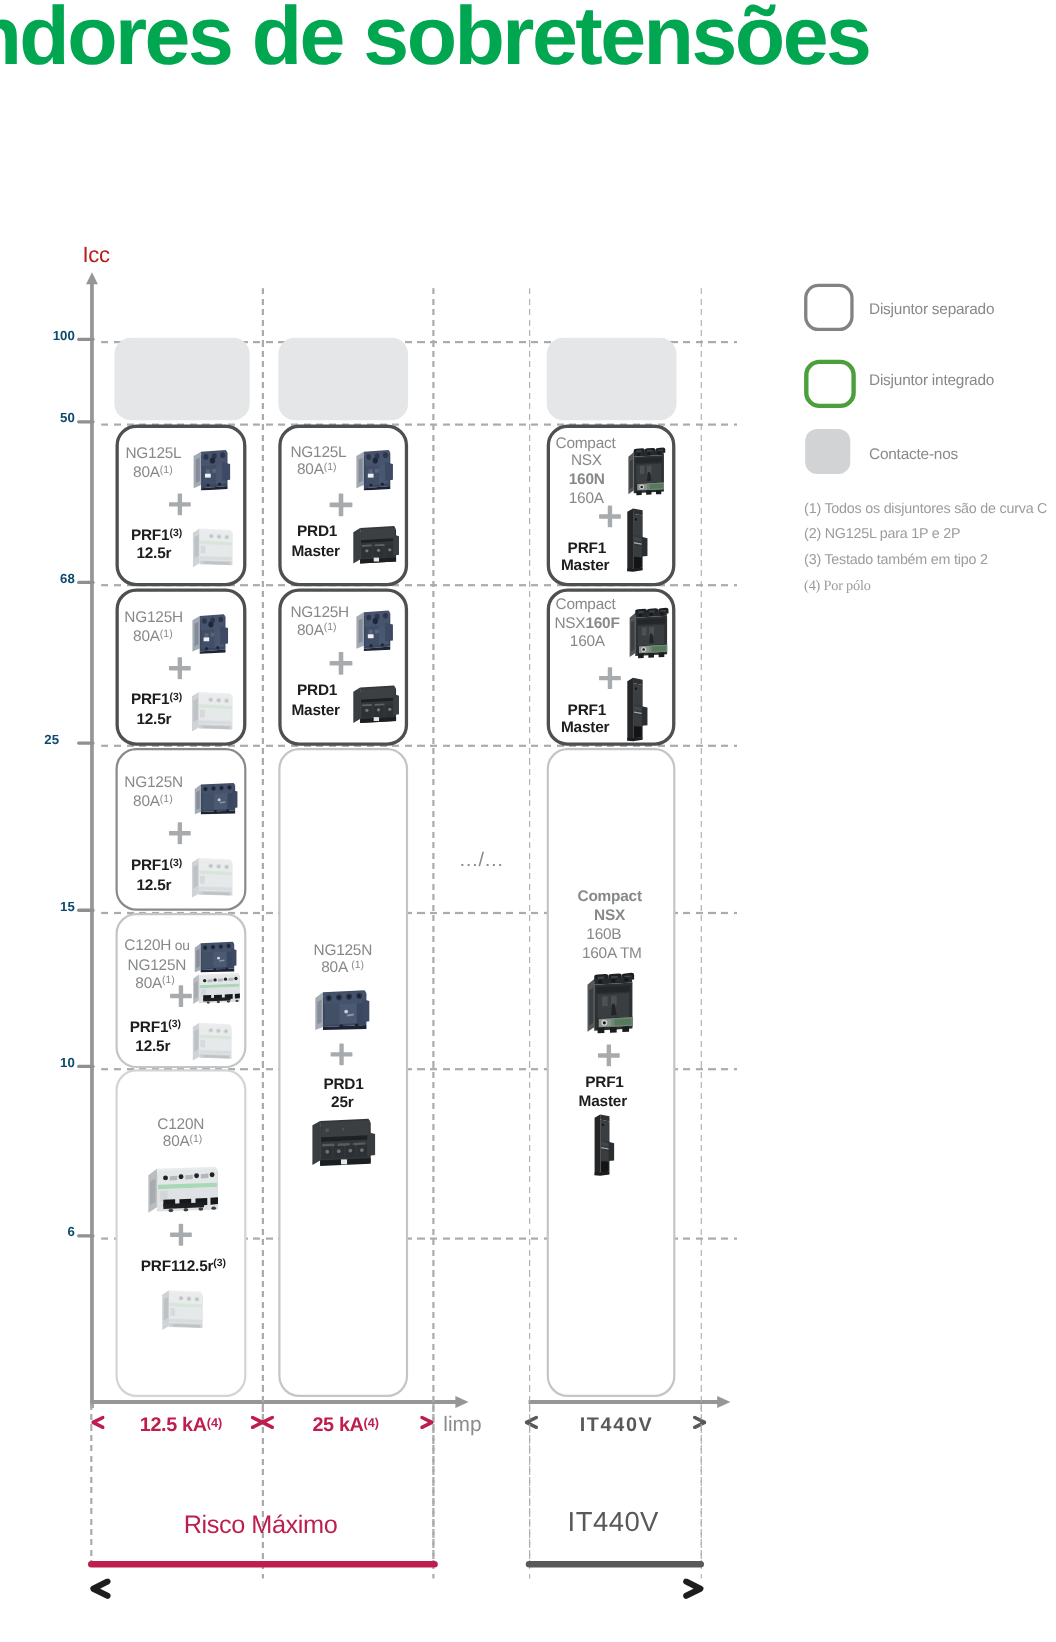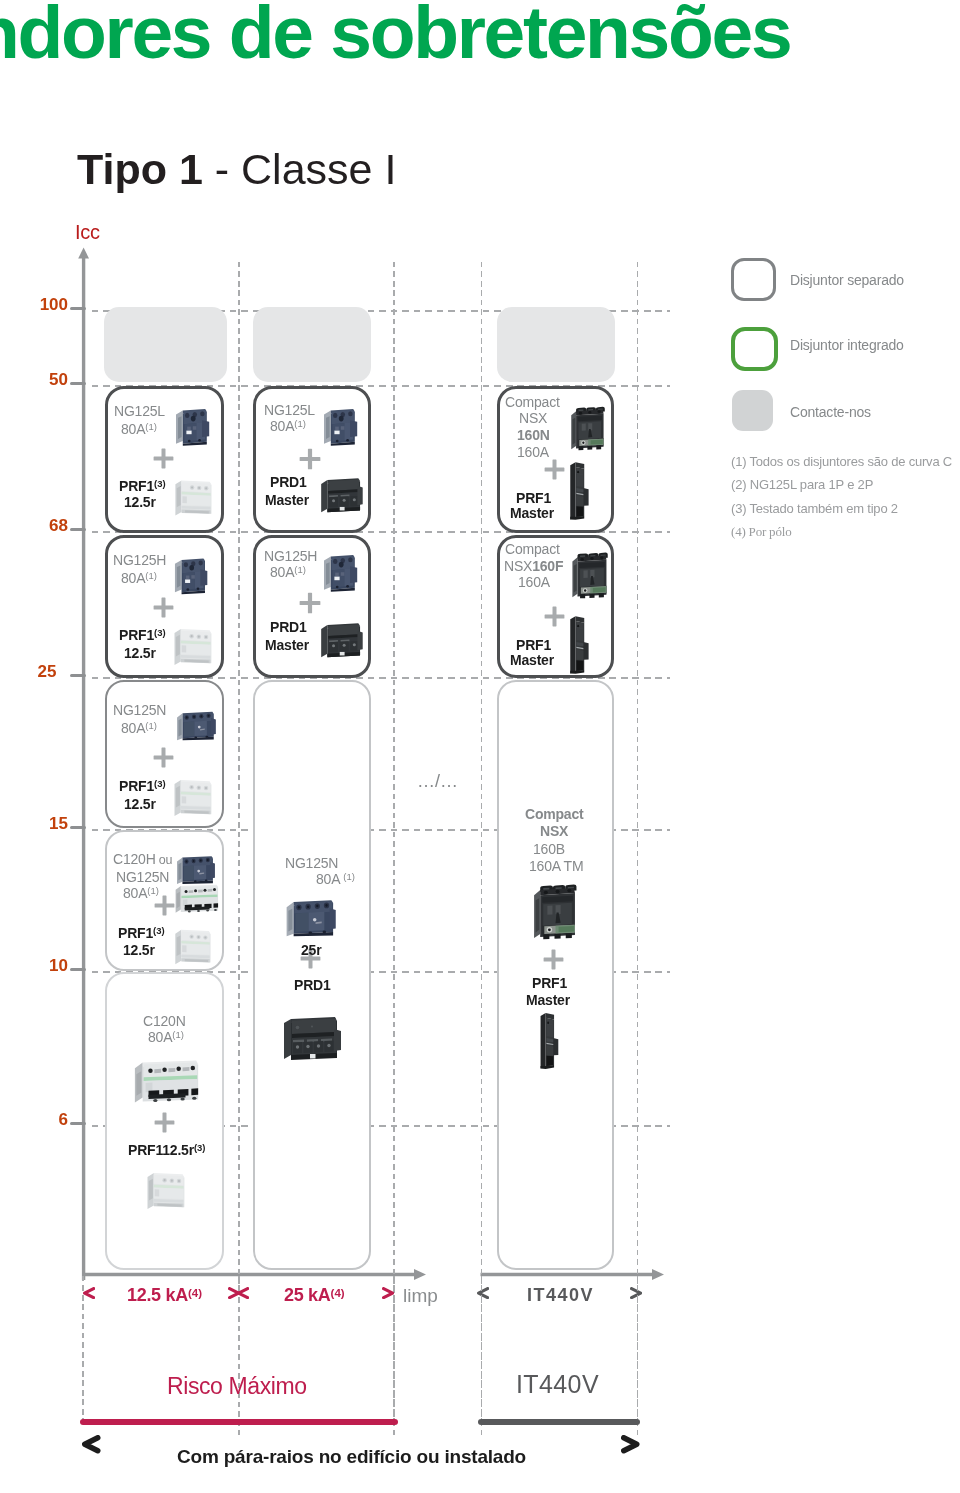--- a/index.html
+++ b/index.html
@@ -10,21 +10,21 @@
 
   
   #doc-title{left:-26px;top:-10px;font-size:75px;font-weight:700;color:#00A650;
              letter-spacing:-2.3px;white-space:nowrap;line-height:84px;}
   #doc-subtitle{left:77px;top:145px;font-size:43px;color:#231f20;white-space:nowrap;
                 letter-spacing:0px;line-height:48px;}
   #doc-subtitle b{font-weight:700;}
 
   
   #icc-label{left:75px;top:222px;color:#b91c1c;font-size:20px;letter-spacing:-0.3px;line-height:21px;}
-  .ytick{position:absolute;color:#c2410c;font-size:17px;font-weight:700;
+  .ytick{position:absolute;color:#0c4a6e;font-size:12px;font-weight:700;
          text-align:right;letter-spacing:0px;line-height:20px;}
   .tickmark{position:absolute;height:3.6px;background:#8e9092;border-radius:2px;}
   .hdash{position:absolute;height:1.5px;
     background:repeating-linear-gradient(to right,#a9abad 0 6.5px,transparent 6.5px 11.5px);}
   .vdash{position:absolute;width:1.5px;
     background:repeating-linear-gradient(to bottom,#a9abad 0 5.5px,transparent 5.5px 9.5px);}
 
   
   .cell{position:absolute;border-radius:19px;box-sizing:border-box;background:#fff;}
   .graybox{position:absolute;background:#e5e6e7;border-radius:15px;}
@@ -44,21 +44,20 @@
   .band-lbl{position:absolute;font-size:18px;font-weight:700;white-space:nowrap;letter-spacing:-0.3px;}
   .bigband{position:absolute;font-size:23px;white-space:nowrap;letter-spacing:-0.4px;}
   .cap{position:absolute;font-size:17px;font-weight:700;color:#1d1d1d;white-space:nowrap;letter-spacing:-0.4px;}
 </style>
 </head>
 <body>
 
 <div class="stage" id="stage">
 
   <div class="abs" id="doc-title">ndores de sobretensões</div>
-  <div class="abs" id="doc-subtitle"><b>Tipo 1</b> <span>- Classe I</span></div>
   <div class="abs" id="icc-label">Icc</div>
 
   <svg class="abs" id="axes" width="960" height="1493" style="left:0;top:0;overflow:visible">
 
     <g>
       <path d="M83.6 1280 L83.6 255" stroke="#949698" stroke-width="3.4" fill="none"></path>
       <path d="M83.6 247.5 L78.2 258.5 L89 258.5 Z" fill="#949698"></path>
     </g>
 
     <g>
@@ -493,21 +492,21 @@
       <ellipse cx="34" cy="56" rx="3.4" ry="3.4" fill="#73787b"></ellipse>
       <ellipse cx="58" cy="55" rx="3.4" ry="3.4" fill="#73787b"></ellipse>
       <ellipse cx="81" cy="54" rx="3.4" ry="3.4" fill="#73787b"></ellipse>
       <path d="M88 22 L100 26 L100 64 L88 66 Z" fill="#3a3e41"></path>
       <path d="M20 74 L94 70 L94 78 L20 82 Z" fill="#1c1f21"></path>
       <rect x="48" y="70" width="11" height="8" fill="#e2e5e6"></rect>
     </g>
         </svg></div>
       <div class="cell" style="left:253px;top:680px;width:118px;height:590px;border:2.2px solid #c3c5c7;border-radius:19px;"></div>
       <div class="lbl" style="left:285px;top:855px;">NG125N</div>
-      <div class="lbl" style="left:292px;top:871px;margin-left:24px;">80A <span class="sup">(1)</span></div>
+      <div class="lbl" style="left:292px;top:871px;">80A <span class="sup">(1)</span></div>
       <div style="position:absolute;left:284px;top:891px;line-height:0;"><svg viewBox="0 0 130 92" width="57" height="52">
     <g>
       <path d="M6 24 L22 12 L22 84 L6 90 Z" fill="#a5acb5"></path>
       <path d="M10 32 L19 27 L19 74 L10 79 Z" fill="#868f99"></path>
       <path d="M22 12 L108 8 L112 14 L22 20 Z" fill="#424f67"></path>
       <path d="M22 20 L112 14 L112 80 L22 84 Z" fill="#3a4760"></path>
       <path d="M22 84 L112 80 L112 88 L22 90 Z" fill="#1d2435"></path>
       <path d="M24 16 L110 11 L110 34 L24 38 Z" fill="#45526b"></path>
       <ellipse cx="34" cy="24" rx="6" ry="6.5" fill="#2a3246"></ellipse>
       <ellipse cx="34" cy="24" rx="2.6" ry="3" fill="#141a27"></ellipse>
@@ -523,21 +522,21 @@
       <path d="M72 58 L86 56 L86 60 L72 62 Z" fill="#8d93a3"></path>
       <path d="M104 26 L118 30 L118 72 L104 74 Z" fill="#3e4963"></path>
       <ellipse cx="60" cy="82" rx="4" ry="3" fill="#1b2130"></ellipse>
       <ellipse cx="92" cy="80" rx="4" ry="3" fill="#1b2130"></ellipse>
     </g>
         </svg></div>
       <div style="position:absolute;left:299.5px;top:947.5px;line-height:0;"><svg width="21" height="21" viewBox="0 0 21 21">
     <path d="M9.1 0.6 h2.8 a0.6 0.6 0 0 1 0.6 0.6 v7.3 h7.3 a0.6 0.6 0 0 1 0.6 0.6 v2.8 a0.6 0.6 0 0 1 -0.6 0.6 h-7.3 v7.3 a0.6 0.6 0 0 1 -0.6 0.6 h-2.8 a0.6 0.6 0 0 1 -0.6 -0.6 v-7.3 h-7.3 a0.6 0.6 0 0 1 -0.6 -0.6 v-2.8 a0.6 0.6 0 0 1 0.6 -0.6 h7.3 v-7.3 a0.6 0.6 0 0 1 0.6 -0.6 Z" fill="#a8abad"></path>
         </svg></div>
       <div class="lblb" style="left:294px;top:977px;">PRD1</div>
-      <div class="lblb" style="left:301px;top:942px;text-align:right;">25r</div>
+      <div class="lblb" style="left:301px;top:993px;text-align:right;">25r</div>
       <div style="position:absolute;left:281px;top:1014px;line-height:0;"><svg viewBox="0 0 124 98" width="62" height="49">
     <g>
       <path d="M6 18 L20 10 L20 82 L6 90 Z" fill="#393d40"></path>
       <path d="M20 10 L108 6 L112 14 L20 18 Z" fill="#32363a"></path>
       <path d="M20 18 L112 14 L112 86 L20 90 Z" fill="#2b2f32"></path>
       <path d="M22 13 L110 9 L110 36 L22 40 Z" fill="#3b3f42"></path>
       <ellipse cx="33" cy="27" rx="3.6" ry="3.6" fill="#4f5457"></ellipse>
       <ellipse cx="62" cy="25" rx="2.2" ry="2.2" fill="#4f5457"></ellipse>
       <path d="M22 40 L110 36 L110 44 L22 48 Z" fill="#1e2123"></path>
       <path d="M22 48 L110 44 L110 78 L22 82 Z" fill="#33373a"></path>
@@ -768,15 +767,14 @@
       <div class="bigband" style="left:167px;top:1373px;color:#BE1E4E;font-size:23px;">Risco Máximo</div>
       <div class="bigband" style="left:516px;top:1370px;color:#58595b;font-size:25px;letter-spacing:0.4px;">IT440V</div>
       <div style="position:absolute;left:80px;top:1418.5px;width:318px;height:6.5px;border-radius:4px;background:#BE1E4E;"></div>
       <div style="position:absolute;left:478px;top:1418.5px;width:162px;height:6.5px;border-radius:4px;background:#58595b;"></div>
       <div style="position:absolute;left:82px;top:1435px;line-height:0;"><svg width="18.5" height="18.5" viewBox="-2.75 -2.75 18.5 18.5">
           <path d="M13 0 L0 6.5 L13 13" fill="none" stroke="#1d1d1d" stroke-width="5.5" stroke-linecap="round" stroke-linejoin="round"></path>
         </svg></div>
       <div style="position:absolute;left:621px;top:1435px;line-height:0;"><svg width="18.5" height="18.5" viewBox="-2.75 -2.75 18.5 18.5">
           <path d="M0 0 L13 6.5 L0 13" fill="none" stroke="#1d1d1d" stroke-width="5.5" stroke-linecap="round" stroke-linejoin="round"></path>
         </svg></div>
-      <div class="cap" style="left:177px;top:1446px;font-size:19px;letter-spacing:-0.2px;">Com pára-raios no edifício ou instalado</div>
     </div>
 </div>
 
 </body></html>

